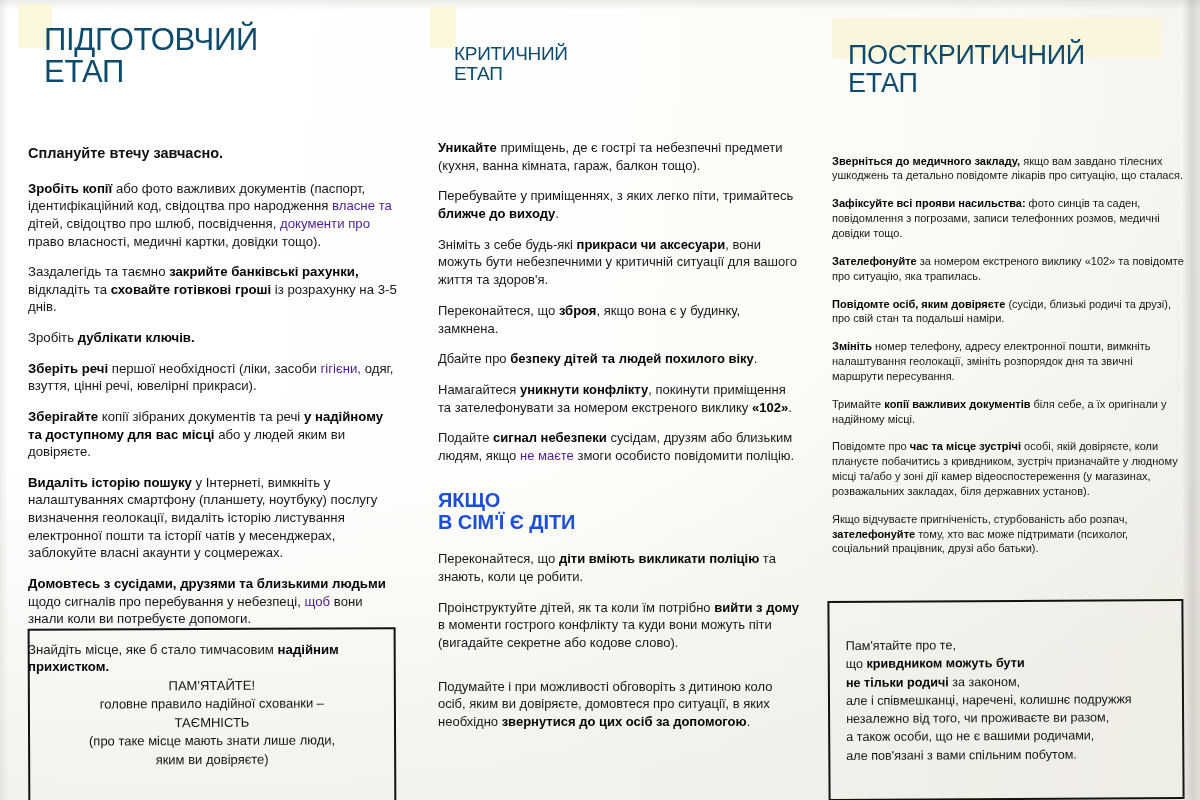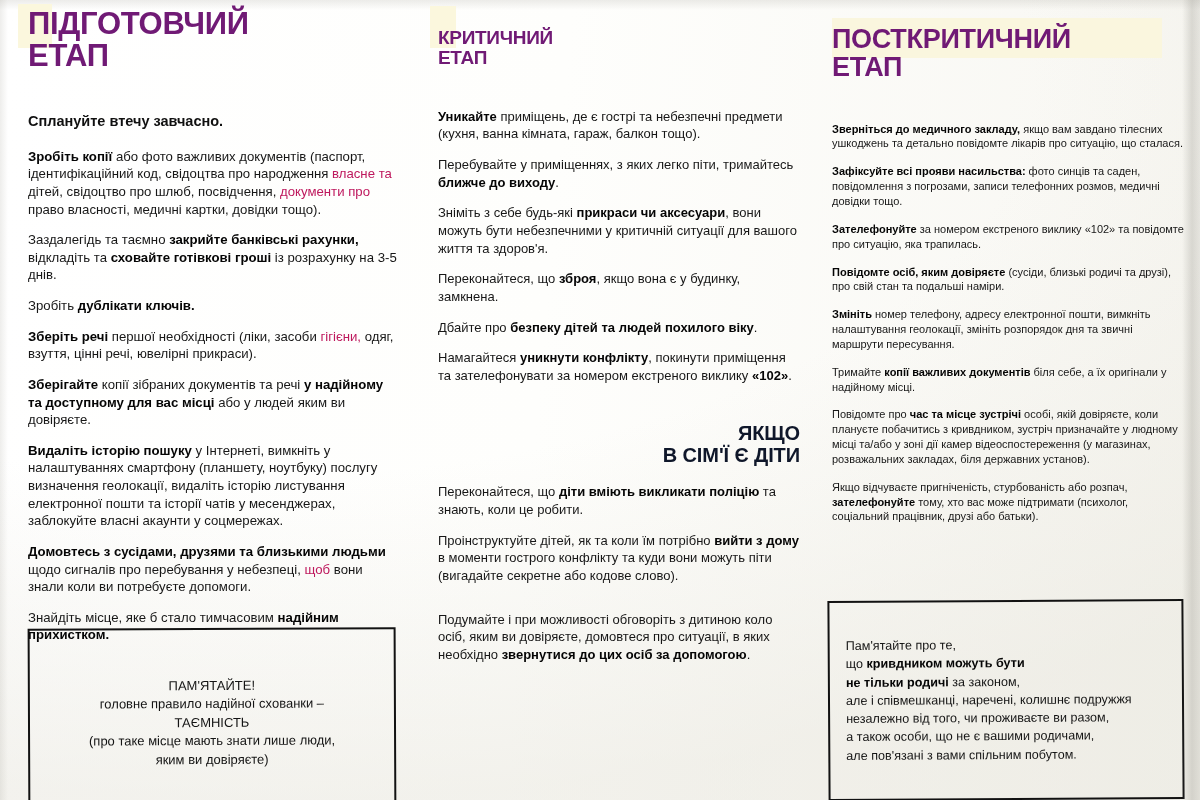--- a/index.html
+++ b/index.html
@@ -65,27 +65,27 @@
     height: 800px;
     box-sizing: border-box;
   }
   .col-1 { width: 420px; padding: 0 22px 0 28px; }
   .col-2 { width: 400px; padding: 0 20px 0 18px; }
   .col-3 { width: 380px; padding: 4px 16px 0 12px; }
 
   
   .stage-heading {
     position: relative;
-    font-weight: 700;
+    font-weight: 400;
     font-size: 30px;
     line-height: 1.03;
     letter-spacing: -0.3px;
     text-transform: uppercase;
-    color: #701a75;
-    margin: 0;
+    color: #0c4a6e;
+    margin: 16px;
     white-space: pre-line;
     display: inline-block;
     z-index: 2;
   }
   .col-1 .stage-heading { font-size: 31px; padding-top: 8px; }
   .col-2 .stage-heading { font-size: 19px; padding-top: 28px; }
   .col-3 .stage-heading { font-size: 27px; padding-top: 22px; }
 
   
   .hl-band {
@@ -98,24 +98,23 @@
   .hl-1 { left: 18px;  top: 4px;  width: 34px; height: 44px; }
   .hl-2 { left: 430px; top: 6px;  width: 26px; height: 42px; }
   .hl-3 { left: 832px; top: 18px; width: 330px; height: 40px; background: #faf6de; }
 
   .sub-heading {
     font-weight: 700;
     font-size: 20px;
     line-height: 1.12;
     text-transform: uppercase;
     letter-spacing: -0.1px;
-    color: #0f172a;
+    color: #1d4ed8;
     margin: 0;
     white-space: pre-line;
-    text-align: right;
   }
 
   
   .lead {
     font-weight: 700;
     font-size: 14.5px;
     line-height: 1.3;
     margin: 0;
     color: #101010;
   }
@@ -129,21 +128,21 @@
   .col-2 p.para { font-size: 13px; line-height: 1.36; }
   .col-3 p.para { font-size: 11px; line-height: 1.35; }
 
   p.para b,
   .box-text b {
     font-weight: 700;
     color: #050505;
   }
 
   
-  .faint   { color: #be185d; }
+  .faint   { color: #4c1d95; }
 
   .gap-s { height: 13px; }
   .gap-m { height: 17px; }
   .gap-l { height: 24px; }
   .gap-xl { height: 40px; }
 
   
   .callout {
     border: 2.5px solid #121212;
     box-sizing: border-box;
@@ -232,20 +231,21 @@
           <p class="para"><span>Перебувайте у приміщеннях, з яких легко піти, тримайтесь </span><b>ближче до виходу</b><span>.</span></p>
           <div class="gap-s"></div>
           <p class="para"><span>Зніміть з себе будь-які </span><b>прикраси чи аксесуари</b><span>, вони можуть бути небезпечними у критичній ситуації для вашого життя та здоров'я.</span></p>
           <div class="gap-s"></div>
           <p class="para"><span>Переконайтеся, що </span><b>зброя</b><span>, якщо вона є у будинку, замкнена.</span></p>
           <div class="gap-s"></div>
           <p class="para"><span>Дбайте про </span><b>безпеку дітей та людей похилого віку</b><span>.</span></p>
           <div class="gap-s"></div>
           <p class="para"><span>Намагайтеся </span><b>уникнути конфлікту</b><span>, покинути приміщення та зателефонувати за номером екстреного виклику </span><b>«102»</b><span>.</span></p>
           <div class="gap-s"></div>
+          <p class="para"><span>Подайте </span><b>сигнал небе</b><b class="faint">зпеки</b><span> сусідам, друзям або близьким людям, якщо </span><span class="faint">не маєте</span><span> змоги особисто повідомити поліцію.</span></p>
         </div>
       <div class="gap-l"></div>
       <h2 class="sub-heading">ЯКЩО
 В СІМ'Ї Є ДІТИ</h2>
       <div class="gap-m"></div>
       <div class="flow">
           <p class="para"><span>Переконайтеся, що </span><b>діти вміють викликати поліцію</b><span> та знають, коли це робити.</span></p>
           <div class="gap-s"></div>
           <p class="para"><span>Проінструктуйте дітей, як та коли їм потрібно </span><b>вийти з дому</b><span> в моменти гострого конфлікту та куди вони можуть піти (вигадайте секретне або кодове слово).</span></p>
           <div class="gap-s"></div>

